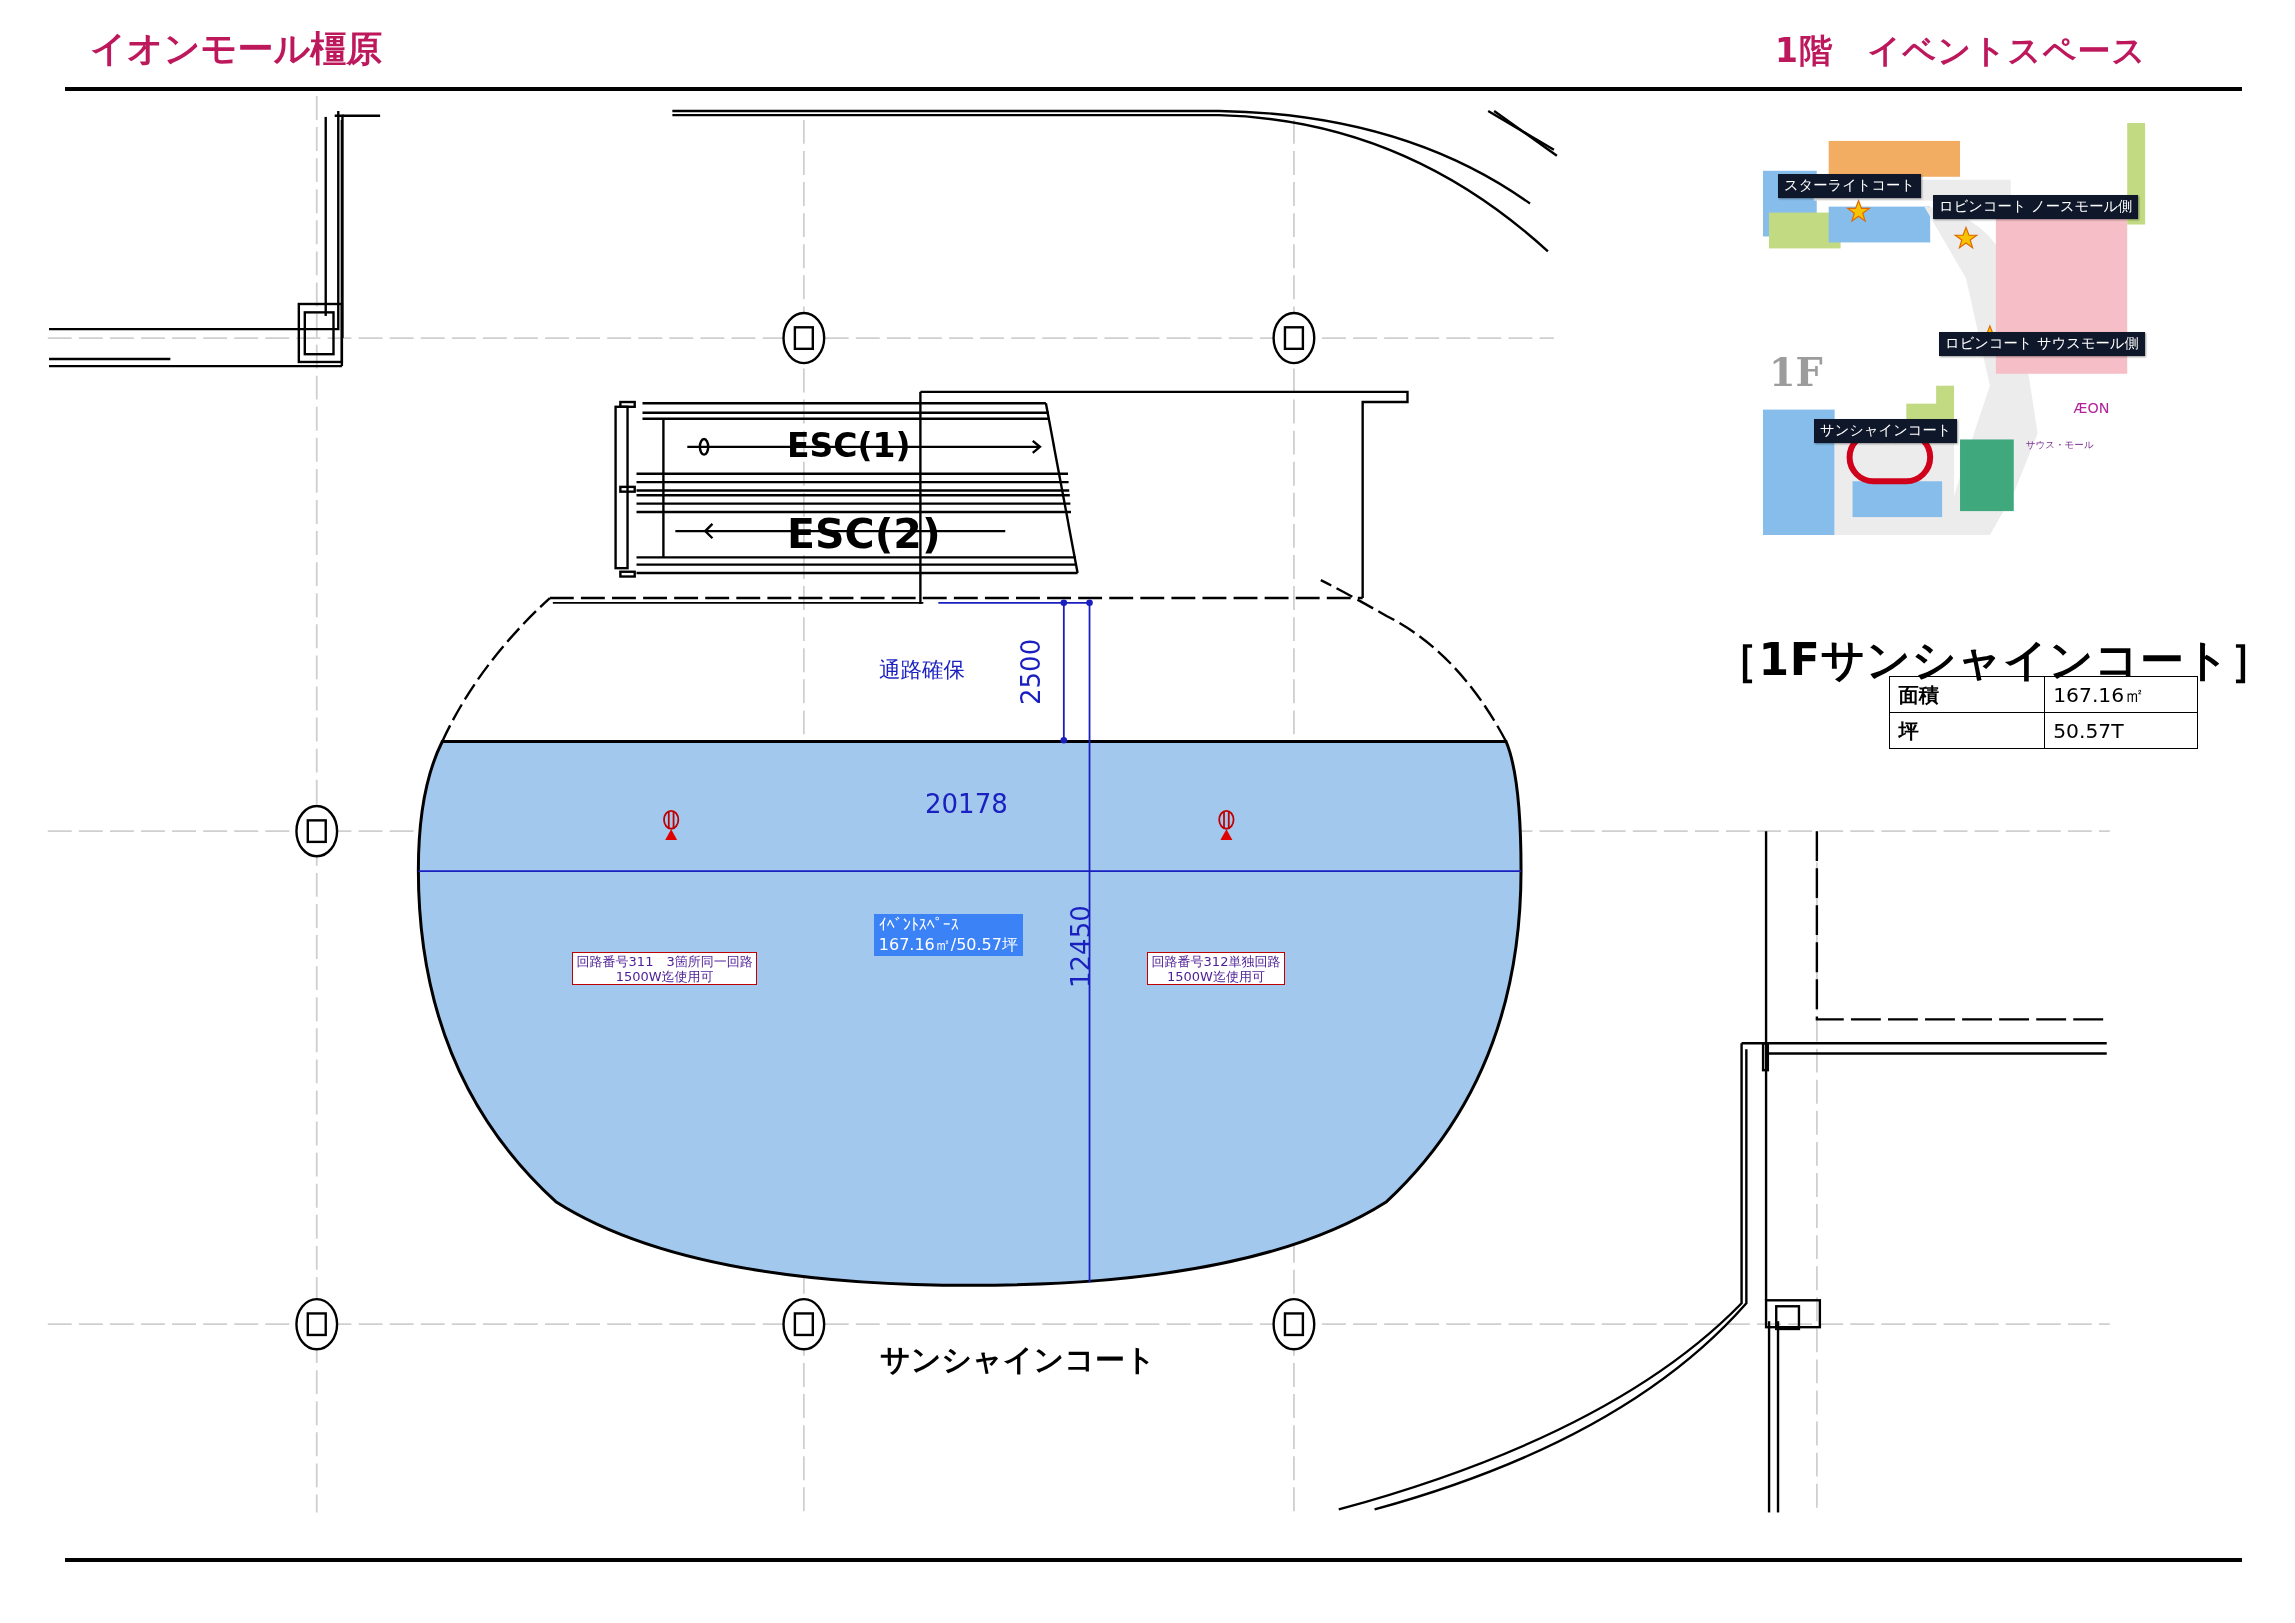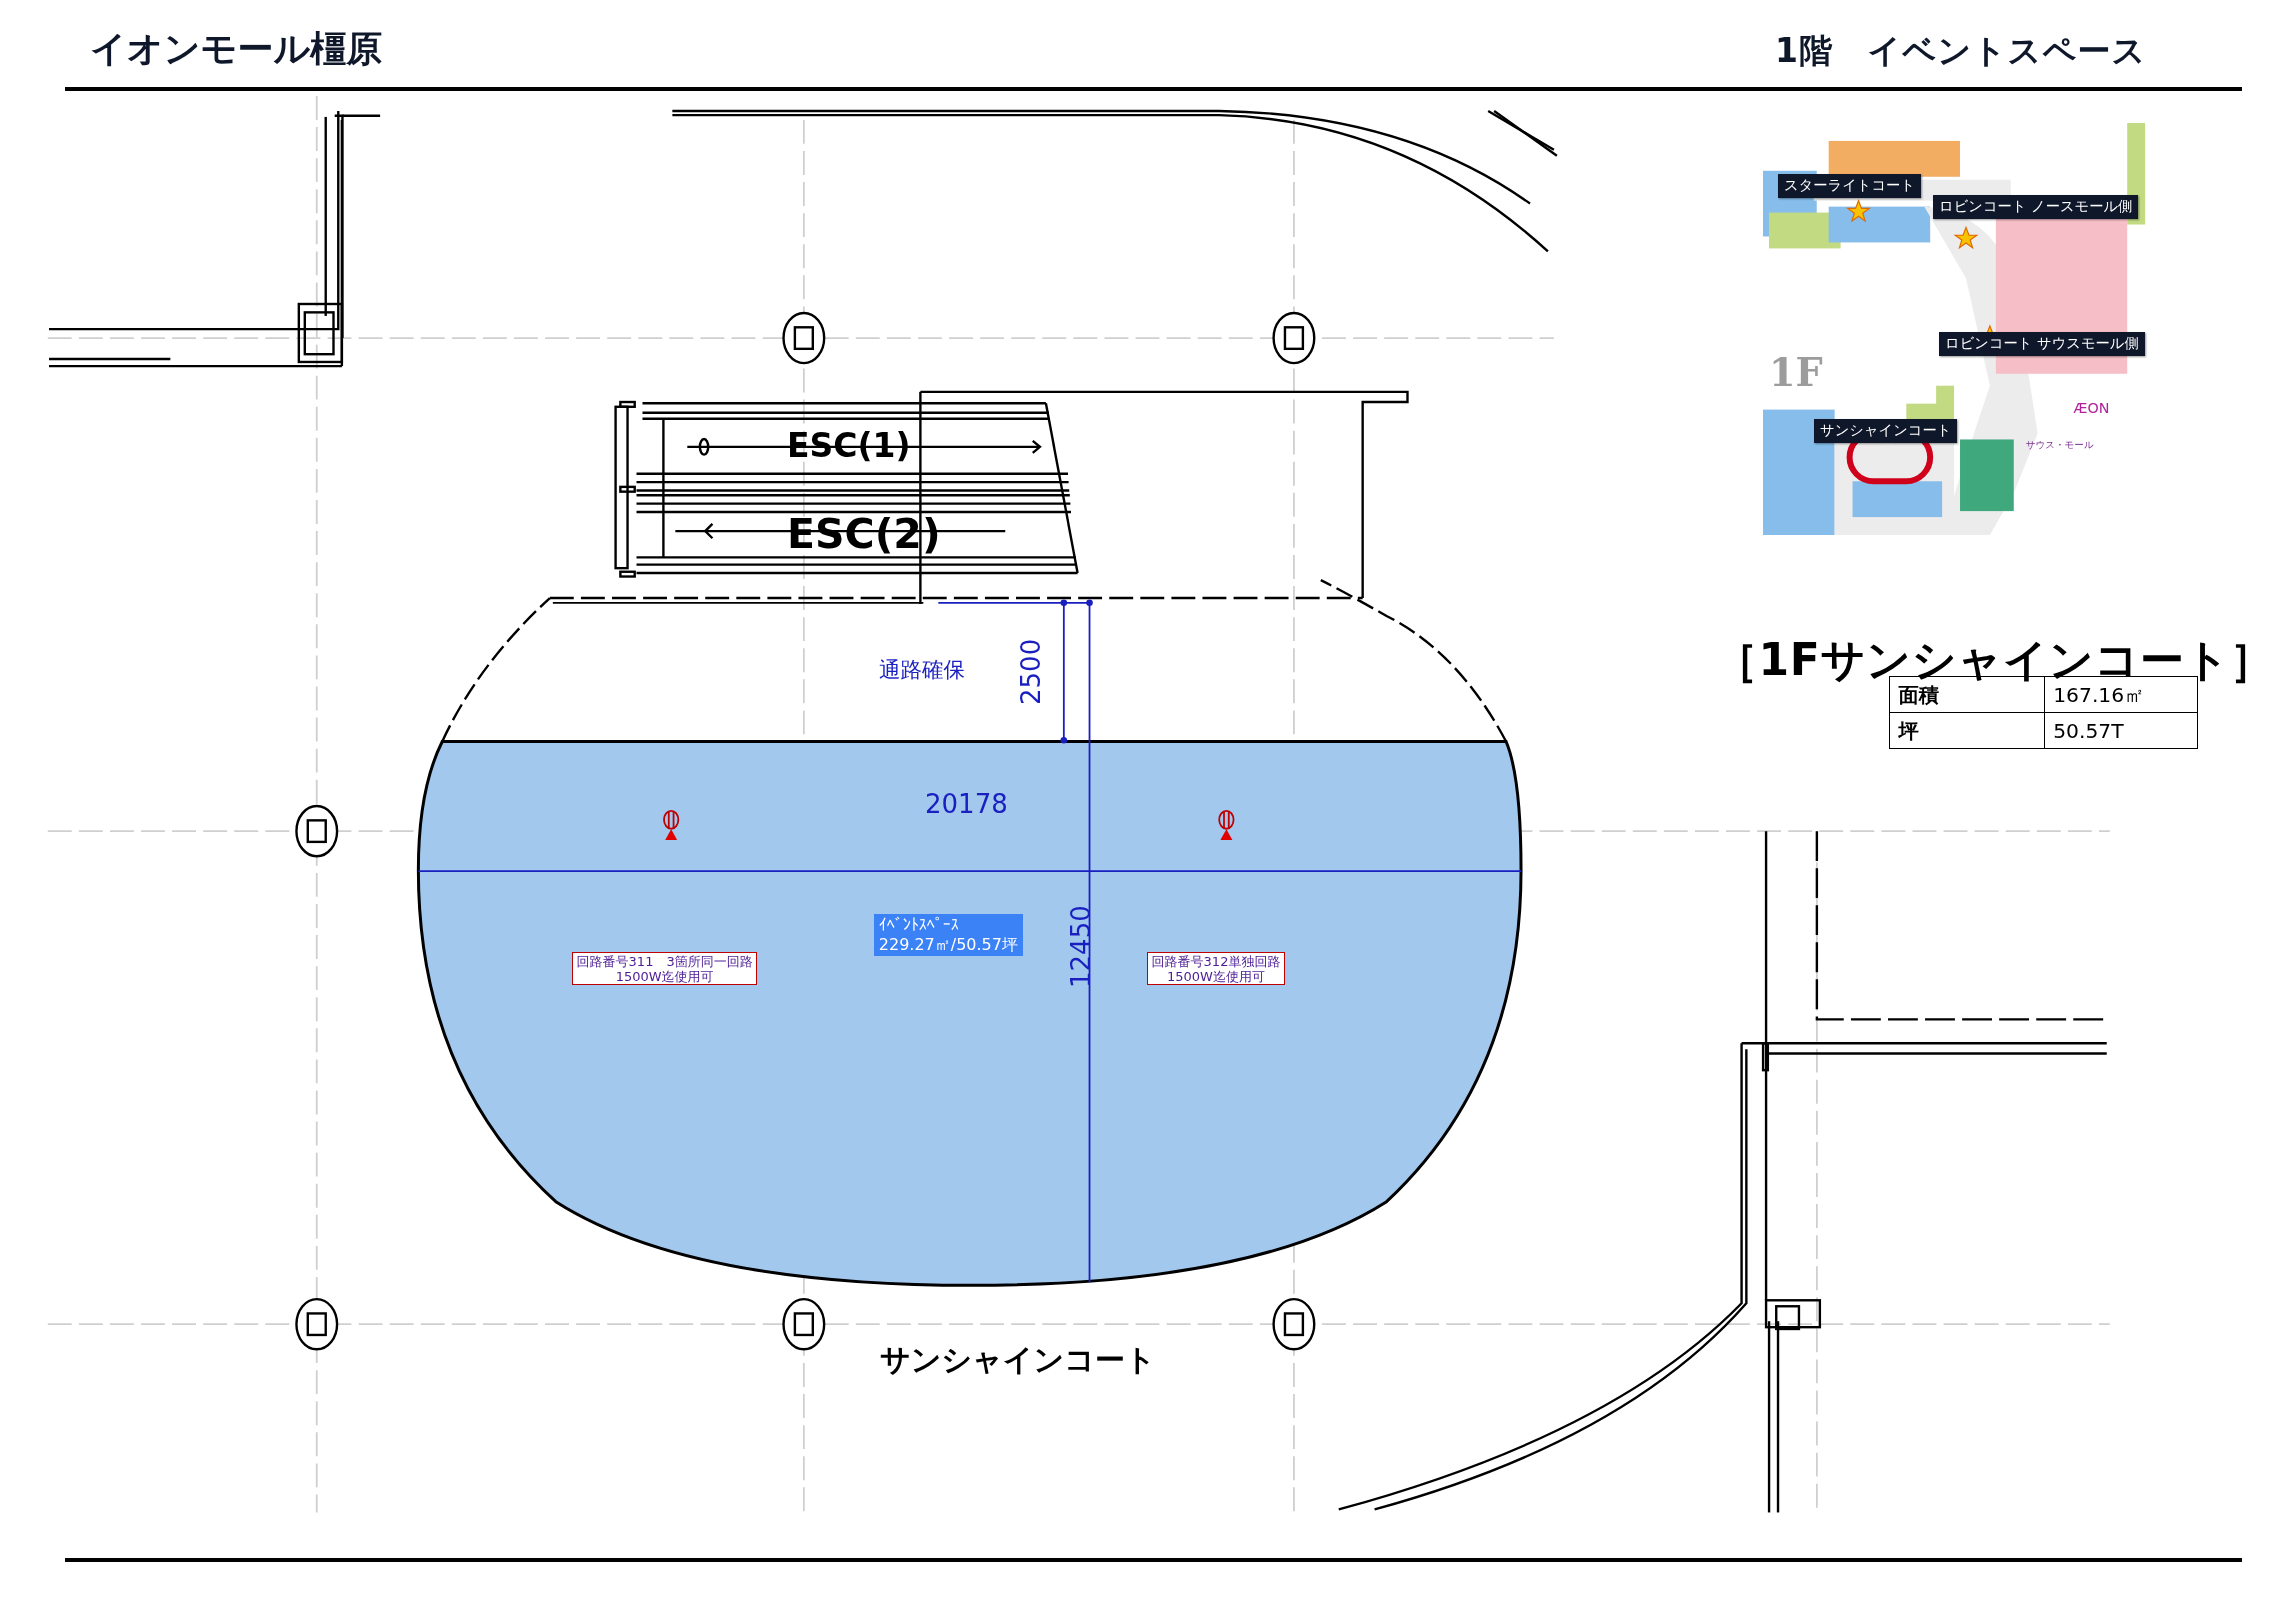--- a/index.html
+++ b/index.html
@@ -1,17 +1,17 @@
 <!DOCTYPE html>
 <html style="font-size:9.6px"><head>
 <meta charset="utf-8">
 <style>
   html, body { margin: 0; padding: 0; background: #ffffff; }
   body { width: 2295px; height: 1624px; position: relative; overflow: hidden; font-family: "DejaVu Sans", sans-serif; }
-  .hdr { position: absolute; font-weight: bold; color: #0f172a; font-family: "DejaVu Sans", sans-serif; }
+  .hdr { position: absolute; font-weight: bold; color: #be185d; font-family: "DejaVu Sans", sans-serif; }
   #mall-title { left: 90px; top: 25px; font-size: 36px; }
   #page-heading { left: 1775px; top: 29px; font-size: 33px; letter-spacing: 1.2px; }
   .rule { position: absolute; background: #000; }
   svg.plan { position: absolute; left: 0; top: 0; }
   .lbl { position: absolute; white-space: nowrap; }
   .court-title { left: 1714px; top: 583px; font-size: 44px; font-weight: bold; letter-spacing: 0.6px; margin-top: 48px; }
   table.area { position: absolute; left: 1889px; top: 676px; border-collapse: collapse; font-size: 20.3px; }
   table.area td { border: 1.8px solid #000; height: 35px; padding: 0 8.4px; }
   table.area td.k { width: 137px; text-align: left; font-weight: bold; }
   table.area td.v { width: 135px; text-align: left; }
@@ -160,21 +160,21 @@
 
 <div class="lbl blue-txt" style="left:879px;top:655px;font-size:21.5px;">通路確保</div>
 <div class="lbl blue-txt" style="left:1016px;top:658px;font-size:26px;transform:rotate(-90deg);transform-origin:left top;top:705px;">2500</div>
 
 <div class="lbl blue-txt" style="left:925px;top:789px;font-size:26px;">20178</div>
 
 <div class="lbl blue-txt" style="left:1066px;top:988px;font-size:26px;transform:rotate(-90deg);transform-origin:left top;">12450</div>
 
 <div class="evlabel" style="left:874px;top:914px;">
   <div>ｲﾍﾞﾝﾄｽﾍﾟｰｽ</div>
-  <div>229.27㎡/50.57坪</div>
+  <div>167.16㎡/50.57坪</div>
 </div>
 
 <div class="circuit" style="left:572px;top:952px;">
   <div>回路番号311　3箇所同一回路</div>
   <div>1500W迄使用可</div>
 </div>
 <div class="circuit" style="left:1147px;top:952px;">
   <div>回路番号312単独回路</div>
   <div>1500W迄使用可</div>
 </div>

